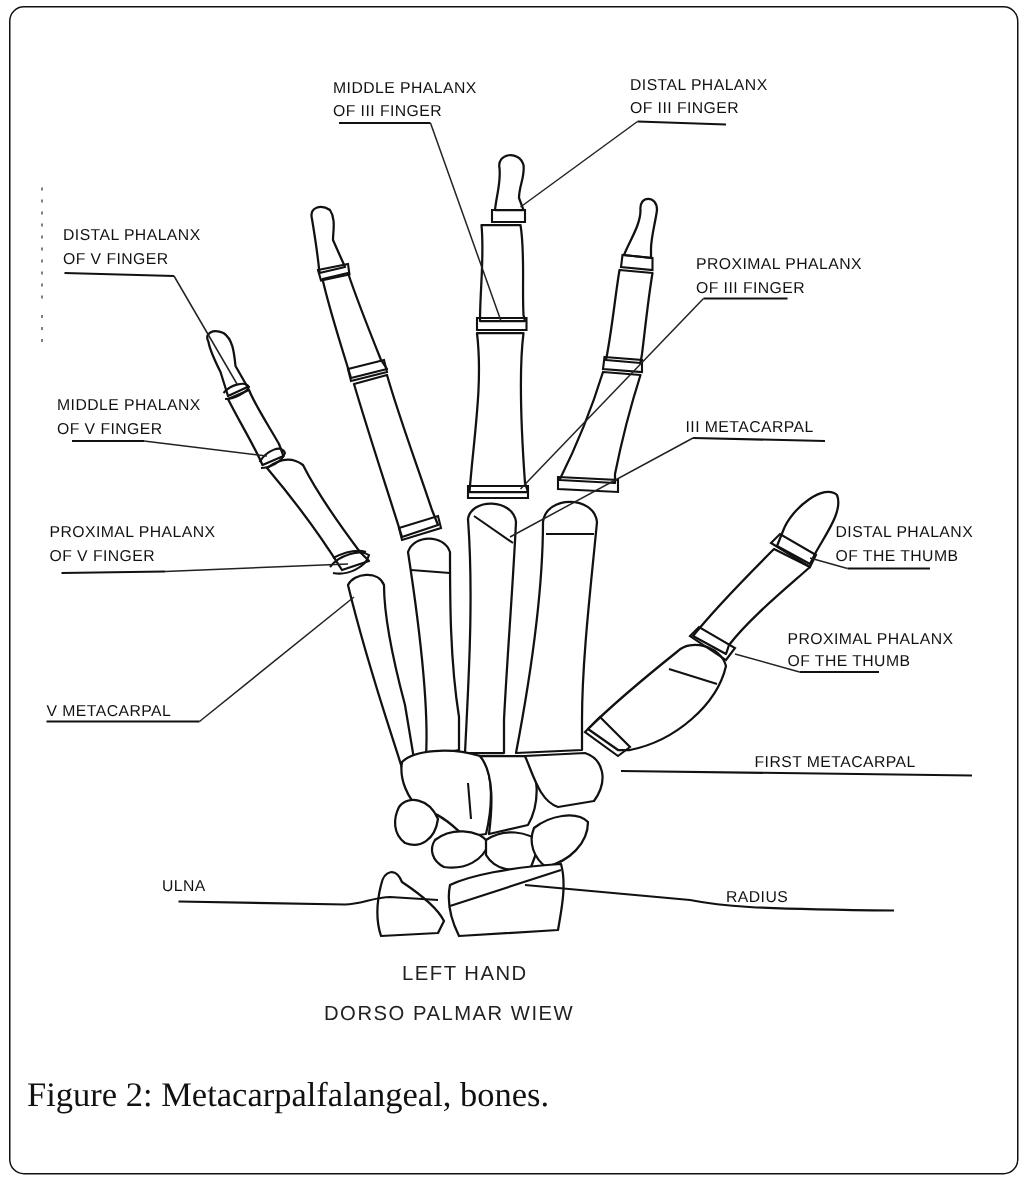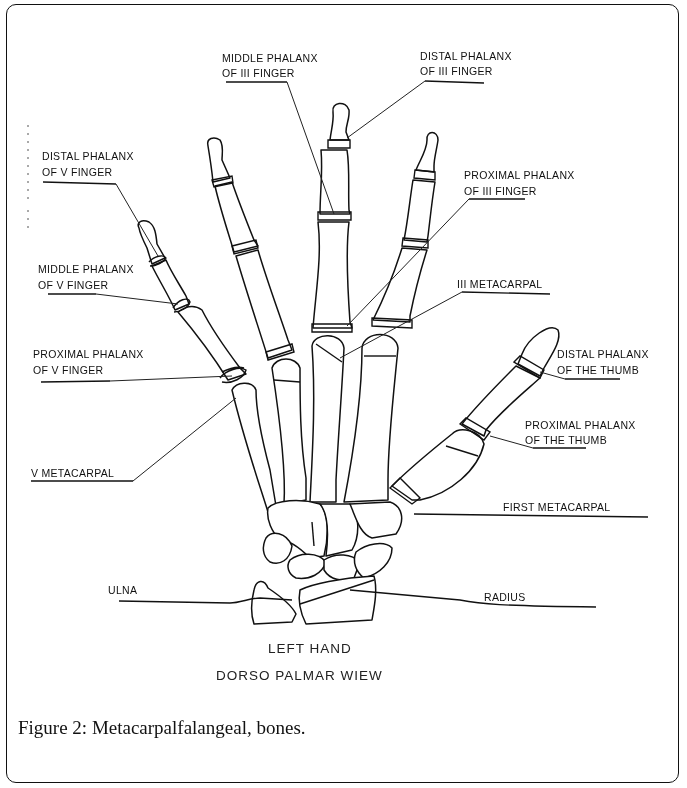--- a/index.html
+++ b/index.html
@@ -10,21 +10,21 @@
   }
   svg.fig { position: absolute; left: 0; top: 0; }
   .lbl { font-family: "Liberation Sans", sans-serif; font-size: 10.5px; fill: #111; letter-spacing: 0.3px; }
   .sub { font-family: "Liberation Sans", sans-serif; font-size: 13.5px; fill: #222; letter-spacing: 1px; }
   .bone { fill: #fff; stroke: #111; stroke-width: 1.5; stroke-linejoin: round; }
   .joint { fill: none; stroke: #111; stroke-width: 1.4; }
   .ul { stroke: #111; stroke-width: 1.4; fill: none; }
   .lead { stroke: #222; stroke-width: 1; fill: none; }
   .caption {
     position: absolute; left: 18px; top: 717px;
-    font-family: "Liberation Serif", serif; font-size: 19px; color: #111;
+    font-family: "Liberation Serif", serif; font-size: 23px; color: #111;
   }
   .caption b { font-weight: normal; }
 </style>
 </head>
 <body>
 
 <div class="frame"></div>
 
 <svg class="fig" width="687" height="700" viewBox="0 0 687 700">
 

